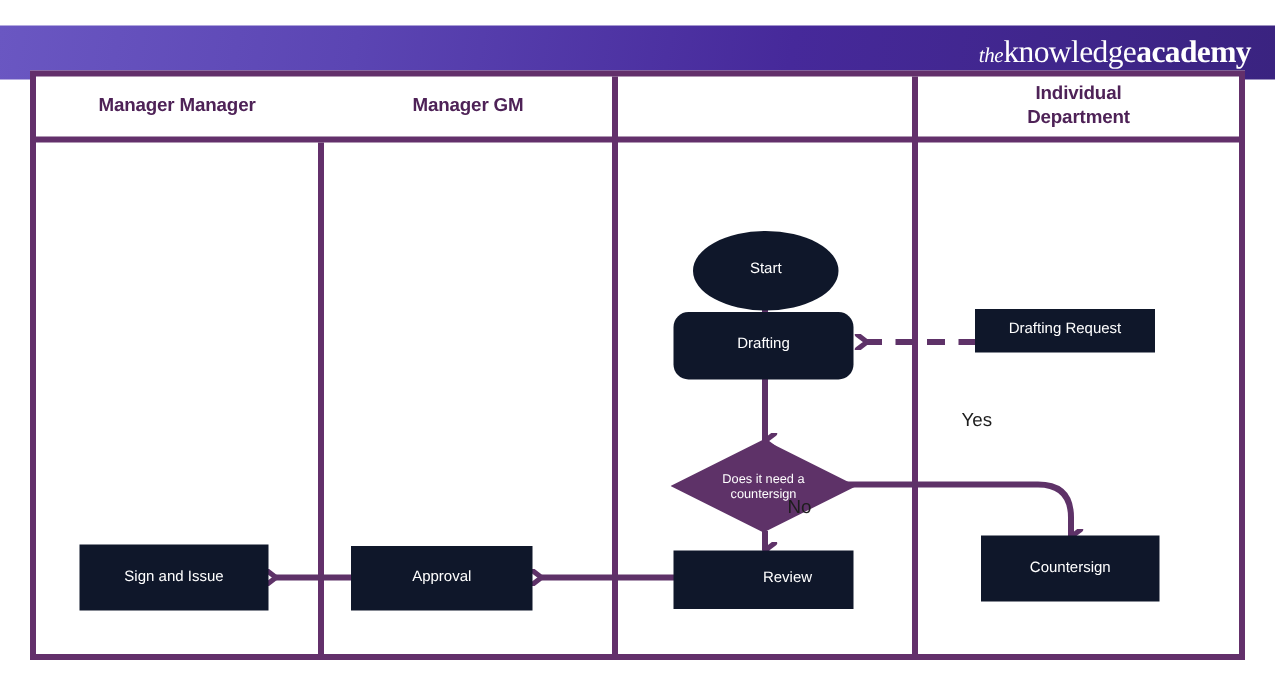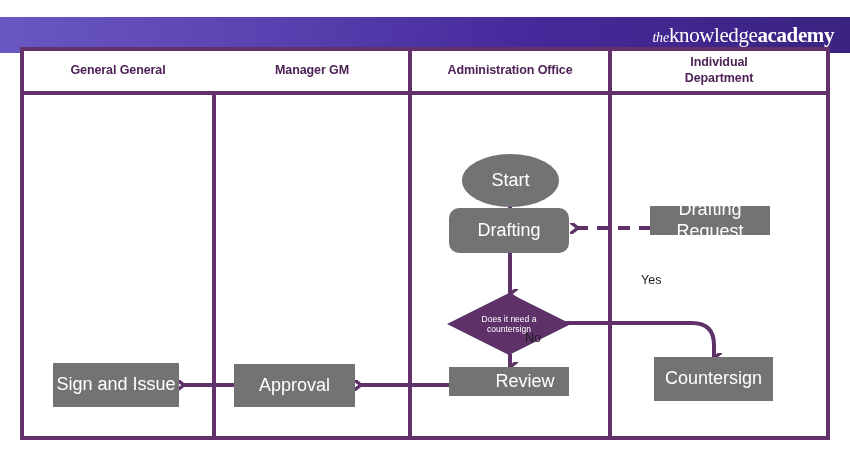--- a/index.html
+++ b/index.html
@@ -90,27 +90,27 @@
     background: #63306B;
   }
   .lane-divider.short {
     top: 44px;
     height: calc(100% - 44px);
   }
 
   
   .node {
     position: absolute;
-    background: #737373;
+    background: #0f172a;
     color: #ffffff;
     display: flex;
     align-items: center;
     justify-content: center;
     text-align: center;
-    font-size: 18px;
+    font-size: 10px;
     box-sizing: border-box;
     line-height: 1.22;
   }
   .node.start {
     border-radius: 50%;
   }
   .node.decision {
     background: transparent;
     font-size: 8.5px;
   }
@@ -147,23 +147,22 @@
 
 <div class="header-bar">
   <div class="brand-logo">
     <span class="brand-the">the</span><span class="brand-knowledge">knowledge</span><span class="brand-academy">academy</span>
   </div>
 </div>
 
 <div class="diagram">
 
   <div class="lane-header-row">
-    <div class="lane-header" style="left:0px;width:188px;">General General</div>
+    <div class="lane-header" style="left:0px;width:188px;">Manager Manager</div>
     <div class="lane-header" style="left:192px;width:192px;">Manager GM</div>
-    <div class="lane-header" style="left:388px;width:196px;">Administration Office</div>
     <div class="lane-header" style="left:588px;width:214px;white-space:pre-line;">Individual
 Department</div>
   </div>
 
   <div class="lane-divider short" style="left:188px;"></div>
   <div class="lane-divider" style="left:384px;"></div>
   <div class="lane-divider" style="left:584px;"></div>
 
   <svg class="svg-layer" viewBox="0 0 810 393">
     <defs>
@@ -199,21 +198,21 @@
   <div class="node decision" style="left:423px; top:242px; width:124px; height:62px;">
     <div class="decision-shape"></div>
     <div class="decision-label">
       <div>Does it need a</div>
       <div>countersign</div>
     </div>
   </div>
 
   <div class="node" style="left:630px; top:306px; width:119px; height:44px;">Countersign</div>
 
-  <div class="node" style="left:425px; top:316px; width:120px; height:29px;padding-left:32px;">Review</div>
+  <div class="node" style="left:425px; top:316px; width:120px; height:39px;padding-left:32px;">Review</div>
 
   <div class="node" style="left:210px; top:313px; width:121px; height:43px;">Approval</div>
 
   <div class="node" style="left:29px; top:312px; width:126px; height:44px;">Sign and Issue</div>
 
   <div class="edge-label" style="left:617px; top:222px;text-align:center;">Yes</div>
   <div class="edge-label" style="left:501px; top:280px;">No</div>
 
 </div>
 

